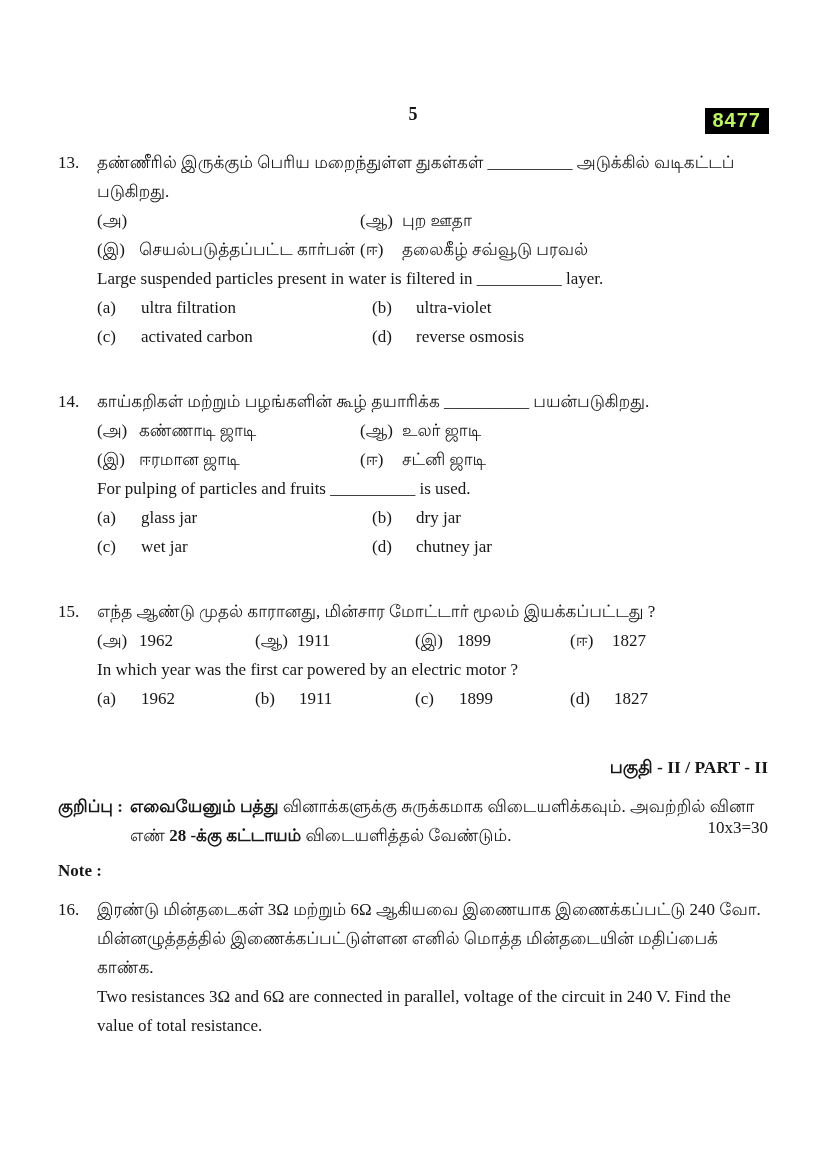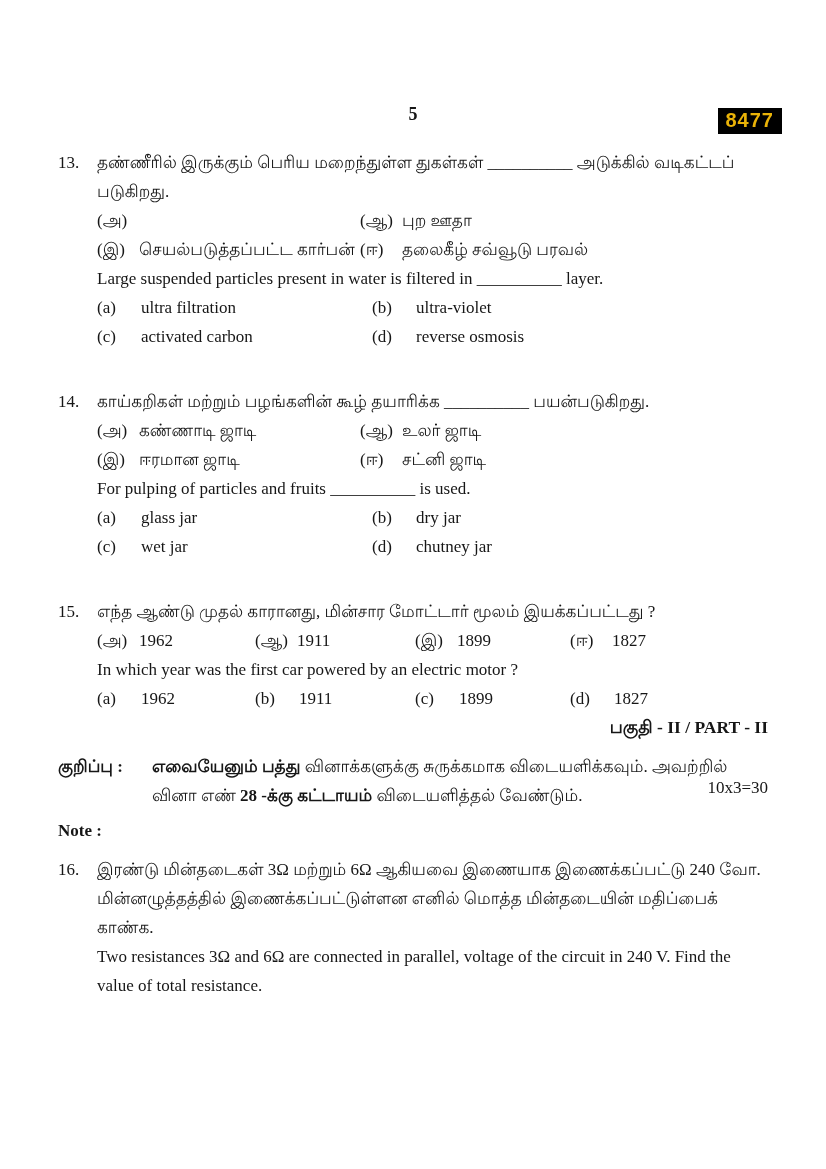--- a/index.html
+++ b/index.html
@@ -11,50 +11,50 @@
     color:#161616;
     font-family:"Liberation Serif", serif;
     font-size:17px;
     overflow:hidden;
   }
   .page-number {
     position:absolute; top:104px; left:0; width:100%;
     text-align:center; font-weight:bold; font-size:18px;
   }
   .code-badge {
-    position:absolute; top:108px; right:44px;
-    background:#000; color:#eab308;
+    position:absolute; top:108px; right:57px;
+    background:#000; color:#bef264;
     font-weight:bold; font-size:20px;
     padding:1px 8px 2px 8px;
     font-family:"Liberation Sans", sans-serif;
     letter-spacing:1px;
   }
   .content { position:absolute; top:148px; left:58px; width:710px; }
 
   .question { display:flex; }
   .q13 { margin-bottom:36px; }
   .q14 { margin-bottom:36px; }
-  .q15 { }
+  .q15 { margin-bottom:40px; }
   .qnum { flex:none; width:39px; font-weight:normal; line-height:29px; }
   .qbody { flex:1; min-width:0; }
   .qtext { margin:0; line-height:29px; }
   .opts { margin:0; }
   .two-col { display:grid; grid-template-columns:263px 1fr; }
   .two-col.eng { grid-template-columns:275px 1fr; }
   .four-col { display:grid; grid-template-columns:158px 160px 155px 1fr; }
   .opt { display:flex; line-height:29px; }
   .opt .m { flex:none; width:44px; }
   .opt.tm .m { width:42px; }
 
   .part-title {
     margin:0 0 10px 0;
     text-align:right; font-weight:bold; font-size:17.5px;
     line-height:29px;
   }
-  .note { display:flex; position:relative; line-height:29px;gap:22px; }
+  .note { display:flex; position:relative; line-height:29px; }
   .note-tamil { margin-bottom:6px; }
   .note-eng { margin-bottom:10px; }
   .note-label { flex:none; width:72px; font-weight:bold; }
   .note-eng .note-label { width:84px; }
   .note-text { flex:1; margin:0; }
   .b { font-weight:bold; }
   .marks {
     position:absolute; right:0; bottom:8px;
     font-weight:normal; line-height:29px;margin-top:48px;
   }

